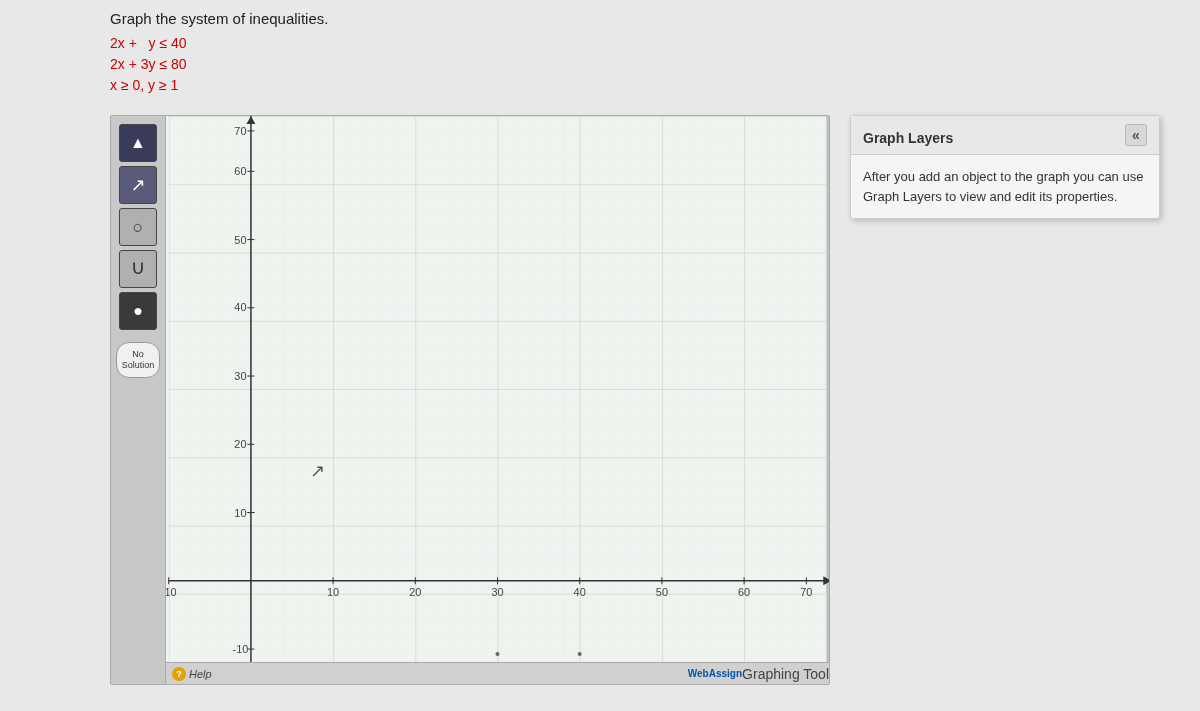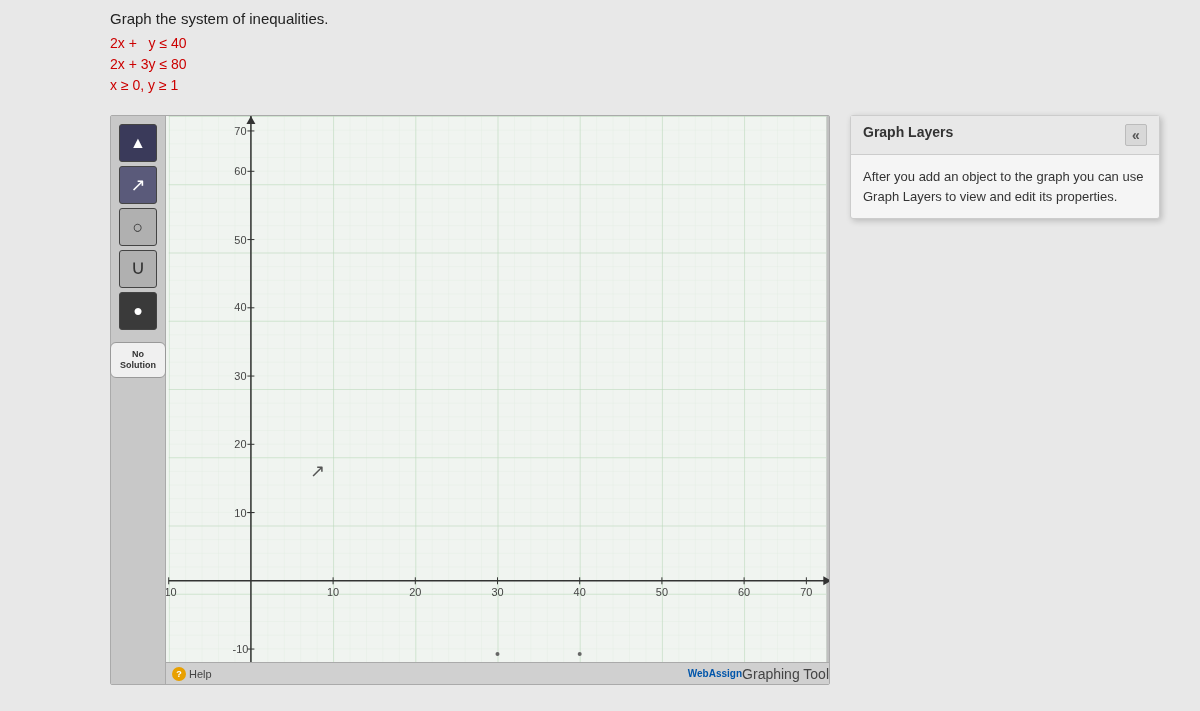--- a/index.html
+++ b/index.html
@@ -83,35 +83,34 @@
     .tool-btn.active {
       background: #3a3a5a;
     }
 
     .tool-btn.light {
       background: #b0b0b0;
       color: #333;
     }
 
     .no-solution-btn {
-      width: 56px;
+      width: 44px;
       height: 36px;
       background: #f0f0f0;
       border: 1px solid #999;
-      border-radius: 6px;
+      border-radius: 13px;
       display: flex;
       align-items: center;
       justify-content: center;
       cursor: pointer;
       font-size: 9px;
       color: #333;
       text-align: center;
       line-height: 1.2;
       margin-top: 8px;
-      font-weight: bold;
     }
 
     .graph-area {
       position: absolute;
       left: 55px;
       top: 0;
       right: 0;
       bottom: 22px;
       overflow: hidden;
     }
@@ -198,21 +197,21 @@
       left: 850px;
       width: 310px;
       background: #f5f5f5;
       border: 1px solid #ccc;
       border-radius: 3px;
       box-shadow: 2px 2px 6px rgba(0,0,0,0.2);
     }
 
     .panel-header {
       display: flex;
-      align-items: flex-start;
+      align-items: flex-end;
       justify-content: space-between;
       padding: 8px 12px;
       background: #e8e8e8;
       border-bottom: 1px solid #ccc;
       font-size: 14px;
       font-weight: bold;
       color: #333;
     }
 
     .panel-collapse-btn {
@@ -363,21 +362,21 @@
 
         <line x1="79" y1="398" x2="86" y2="398" stroke="#333" stroke-width="1"></line>
 
         <circle cx="330" cy="540" r="2" fill="#666"></circle>
         <circle cx="412.5" cy="540" r="2" fill="#666"></circle>
       </svg>
     </div>
 
     <div class="help-bar">
       <div class="help-icon">?</div>
-      <span style="cursor:pointer;">Help</span>
+      <span style="cursor:pointer;font-style:italic;">Help</span>
       <span style="flex:1;"></span>
       <span style="color:#0055aa; font-weight:bold; font-size:10px;">WebAssign</span>
       <span style="font-size:14px;"> Graphing Tool</span>
     </div>
   </div>
 
   <div class="graph-layers-panel">
     <div class="panel-header">
       <span>Graph Layers</span>
       <div class="panel-collapse-btn">

